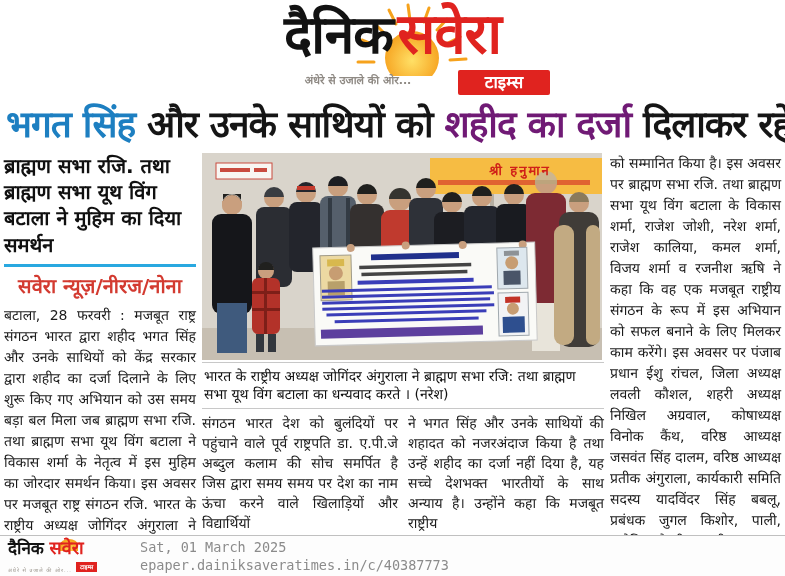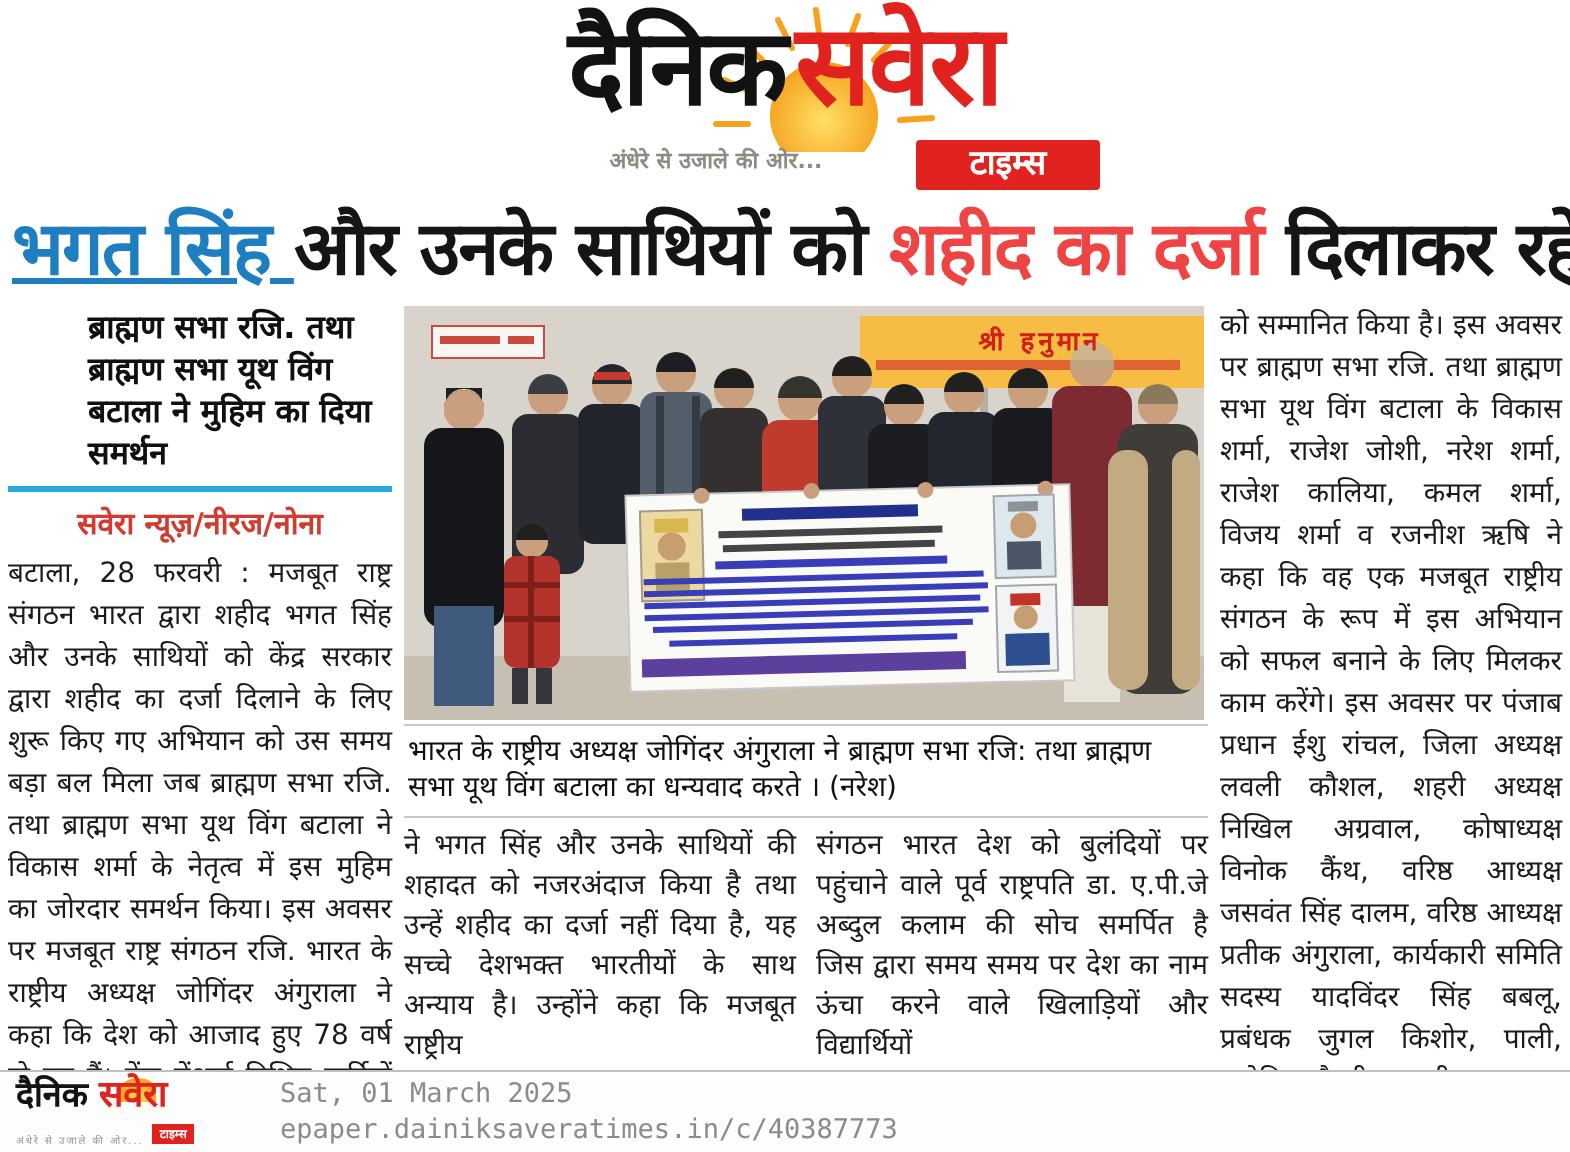--- a/index.html
+++ b/index.html
@@ -24,31 +24,31 @@
   .times-badge{
     position:absolute;z-index:1;left:458px;top:70px;width:92px;height:25px;
     background:#e0231f;color:#ffffff;font-size:17px;font-weight:bold;
     text-align:center;line-height:25px;border-radius:2px;
   }
   
   .headline{
     padding:4px 6px 2px 6px;text-align:center;font-weight:bold;
     font-size:37px;line-height:1.15;letter-spacing:-1px;white-space:nowrap;
   }
-  .hl-blue{color:#1d7fc1;text-decoration:underline;}
+  .hl-blue{color:#1d7fc1;}
   .hl-black{color:#151515;}
-  .hl-red{color:#ef4444;}
+  .hl-red{color:#701a75;}
   
   .article{display:flex;align-items:flex-start;padding:4px 4px 0 4px;gap:6px;height:375px;}
   .col-left{width:192px;flex:0 0 192px;}
   .col-center{width:402px;flex:0 0 402px;}
   .col-right{width:175px;flex:1;}
-  .subheading{font-size:16px;font-weight:bold;line-height:1.32;color:#101010;margin-left:40px;}
+  .subheading{font-size:20px;font-weight:bold;line-height:1.32;color:#101010;}
   .divider{height:3px;background:#29a8e0;margin:6px 0 5px 0;border:none;}
-  .byline{color:#d33a30;font-weight:bold;font-size:15px;text-align:center;margin:2px 0 6px 0;}
+  .byline{color:#d33a30;font-weight:bold;font-size:20px;text-align:center;margin:2px 0 6px 0;}
   .bodytext{font-size:14px;line-height:1.5;text-align:justify;color:#1b1b1b;}
   .photo{position:relative;width:400px;height:207px;overflow:hidden;background:#000000;}
   .wall-banner-text{
     position:absolute;left:238px;top:8px;width:160px;text-align:center;
     font-size:13px;font-weight:bold;color:#d02018;letter-spacing:2px;
   }
   .caption{
     border-top:1px solid #c8c8c8;border-bottom:1px solid #c8c8c8;
     padding:4px 2px;margin-top:2px;font-size:14px;font-weight:normal;line-height:1.35;color:#111;
   }
@@ -236,22 +236,22 @@
             <rect x="120" y="152" width="172" height="3" fill="#3a3db8"></rect>
             <rect x="124" y="158" width="160" height="3" fill="#3a3db8"></rect>
             <rect x="132" y="165" width="144" height="3" fill="#3a3db8"></rect>
             <rect x="118" y="174" width="162" height="9" fill="#5d3f9e"></rect>
           </g>
         </svg>
         <div class="wall-banner-text">श्री हनुमान</div>
       </div>
       <div class="caption">भारत के राष्ट्रीय अध्यक्ष जोगिंदर अंगुराला ने ब्राह्मण सभा रजि: तथा ब्राह्मण सभा यूथ विंग बटाला का धन्यवाद करते । (नरेश)</div>
       <div class="center-cols">
+        <div class="center-col">संगठन भारत देश को बुलंदियों पर पहुंचाने वाले पूर्व राष्ट्रपति डा. ए.पी.जे अब्दुल कलाम की सोच समर्पित है जिस द्वारा समय समय पर देश का नाम ऊंचा करने वाले खिलाड़ियों और विद्यार्थियों</div>
         <div class="center-col">ने भगत सिंह और उनके साथियों की शहादत को नजरअंदाज किया है तथा उन्हें शहीद का दर्जा नहीं दिया है, यह सच्चे देशभक्त भारतीयों के साथ अन्याय है। उन्होंने कहा कि मजबूत राष्ट्रीय</div>
-        <div class="center-col">संगठन भारत देश को बुलंदियों पर पहुंचाने वाले पूर्व राष्ट्रपति डा. ए.पी.जे अब्दुल कलाम की सोच समर्पित है जिस द्वारा समय समय पर देश का नाम ऊंचा करने वाले खिलाड़ियों और विद्यार्थियों</div>
       </div>
     </div>
 
     <div class="col-right">
       <div class="bodytext">को सम्मानित किया है। इस अवसर पर ब्राह्मण सभा रजि. तथा ब्राह्मण सभा यूथ विंग बटाला के विकास शर्मा, राजेश जोशी, नरेश शर्मा, राजेश कालिया, कमल शर्मा, विजय शर्मा व रजनीश ऋषि ने कहा कि वह एक मजबूत राष्ट्रीय संगठन के रूप में इस अभियान को सफल बनाने के लिए मिलकर काम करेंगे। इस अवसर पर पंजाब प्रधान ईशु रांचल, जिला अध्यक्ष लवली कौशल, शहरी अध्यक्ष निखिल अग्रवाल, कोषाध्यक्ष विनोक कैंथ, वरिष्ठ आध्यक्ष जसवंत सिंह दालम, वरिष्ठ आध्यक्ष प्रतीक अंगुराला, कार्यकारी समिति सदस्य यादविंदर सिंह बबलू, प्रबंधक जुगल किशोर, पाली, ज्योति चौधरी, हरप्रीत मठारू, कुलदीप सिंह व आशु अग्रवाल आदि उपस्थित थे।</div>
     </div>
   </div>
 
   <div class="footer">
     <div class="mini-logo">

